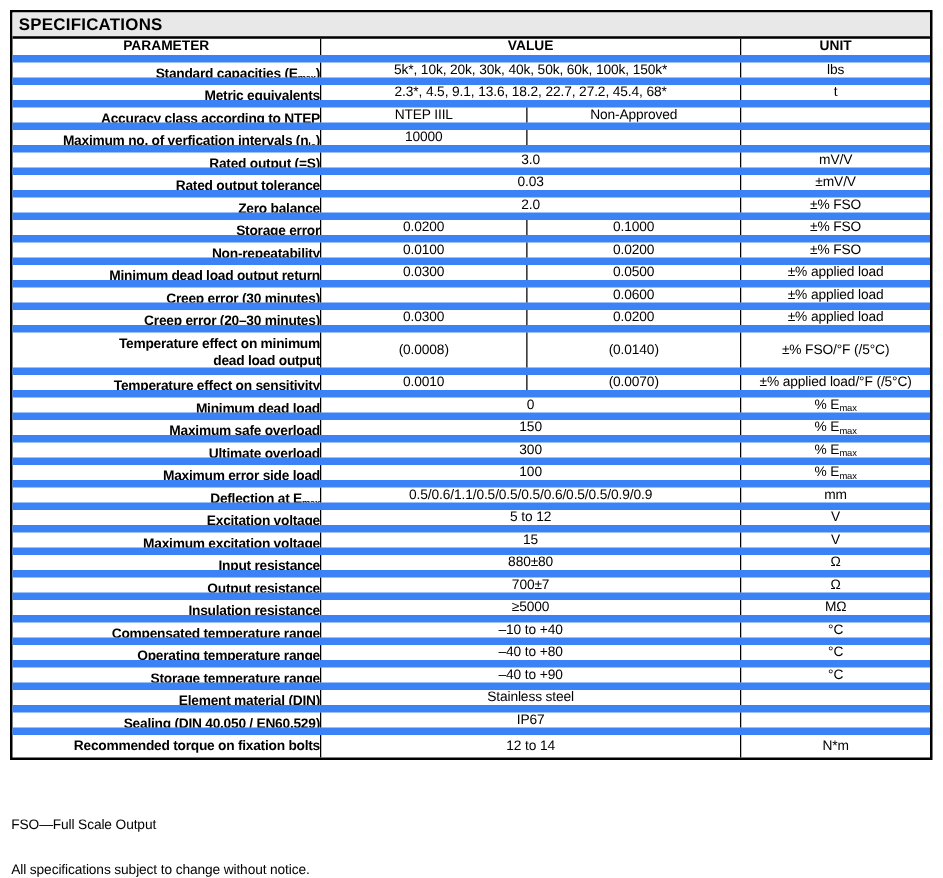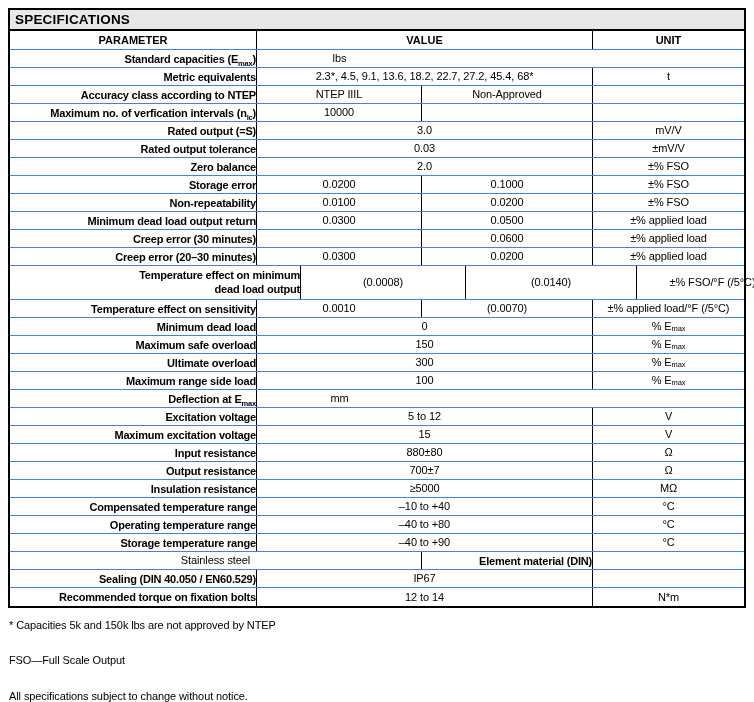--- a/index.html
+++ b/index.html
@@ -24,29 +24,29 @@
     border-bottom: 2px solid #000;
     display: flex; align-items: center;
     padding-left: 5px;
     font-weight: bold; font-size: 13.5px;
     letter-spacing: 0.2px;
   }
 
   .grid-row {
     display: grid;
     grid-template-columns: 247px 165px 171px 151px;
-    border-bottom: 1px solid #3b82f6;
+    border-bottom: 6px solid #3b82f6;
   }
   .grid-row:last-child { border-bottom: none; }
 
   .header-row { height: 19px; font-weight: bold; }
   .header-row .cell { font-size: 11px; }
 
   .row { height: 18px; }
-  .row.tall { height: 34px; padding-left: 44px; }
+  .row.tall { height: 34px; }
 
   .cell {
     display: flex; align-items: center; justify-content: center;
     font-size: 11px;
     line-height: 1.1;
     border-right: 1px solid #000;
     overflow: hidden;
     text-align: center;
   }
   .cell:last-child { border-right: none; text-align: center; }
@@ -90,20 +90,21 @@
 
     <div class="grid-row header-row">
       <div class="cell">PARAMETER</div>
       <div class="cell span2">VALUE</div>
       <div class="cell">UNIT</div>
     </div>
 
     <div>
         <div class="grid-row row">
           <div class="cell param"><span>Standard capacities (E</span><span class="sub">max</span><span>)</span></div>
+          <div class="cell value span2">5k*, 10k, 20k, 30k, 40k, 50k, 60k, 100k, 150k*</div>
           <div class="cell unit">
             <span>lbs</span>
           </div>
         </div>
         <div class="grid-row row">
           <div class="cell param"><span>Metric equivalents</span></div>
           <div class="cell value span2">2.3*, 4.5, 9.1, 13.6, 18.2, 22.7, 27.2, 45.4, 68*</div>
           <div class="cell unit">
             <span>t</span>
           </div>
@@ -215,29 +216,30 @@
         </div>
         <div class="grid-row row">
           <div class="cell param"><span>Ultimate overload</span></div>
           <div class="cell value span2">300</div>
           <div class="cell unit">
             <span>% E</span>
             <span class="sub">max</span>
           </div>
         </div>
         <div class="grid-row row">
-          <div class="cell param"><span>Maximum range side load</span></div>
+          <div class="cell param"><span>Maximum error side load</span></div>
           <div class="cell value span2">100</div>
           <div class="cell unit">
             <span>% E</span>
             <span class="sub">max</span>
           </div>
         </div>
         <div class="grid-row row">
           <div class="cell param"><span>Deflection at E</span><span class="sub">max</span></div>
+          <div class="cell value span2">0.5/0.6/1.1/0.5/0.5/0.5/0.6/0.5/0.5/0.9/0.9</div>
           <div class="cell unit">
             <span>mm</span>
           </div>
         </div>
         <div class="grid-row row">
           <div class="cell param"><span>Excitation voltage</span></div>
           <div class="cell value span2">5 to 12</div>
           <div class="cell unit">
             <span>V</span>
           </div>
@@ -285,37 +287,36 @@
           </div>
         </div>
         <div class="grid-row row">
           <div class="cell param"><span>Storage temperature range</span></div>
           <div class="cell value span2">–40 to +90</div>
           <div class="cell unit">
             <span>°C</span>
           </div>
         </div>
         <div class="grid-row row">
+          <div class="cell param"><span>Element material (DIN)</span></div>
           <div class="cell value span2">Stainless steel</div>
-          <div class="cell param"><span>Element material (DIN)</span></div>
           <div class="cell unit"></div>
         </div>
         <div class="grid-row row">
           <div class="cell param"><span>Sealing (DIN 40.050 / EN60.529)</span></div>
           <div class="cell value span2">IP67</div>
           <div class="cell unit"></div>
         </div>
         <div class="grid-row row">
           <div class="cell param"><span>Recommended torque on fixation bolts</span></div>
           <div class="cell value span2">12 to 14</div>
           <div class="cell unit">
             <span>N*m</span>
           </div>
         </div>
       </div>
 
   </div>
 
-  <div class="footnotes fn-asterisk">* Capacities 5k and 150k lbs are not approved by NTEP</div>
   <div class="footnotes fn-fso">FSO—Full Scale Output</div>
   <div class="footnotes fn-notice">All specifications subject to change without notice.</div>
 
 </div>
 
 </body></html>

